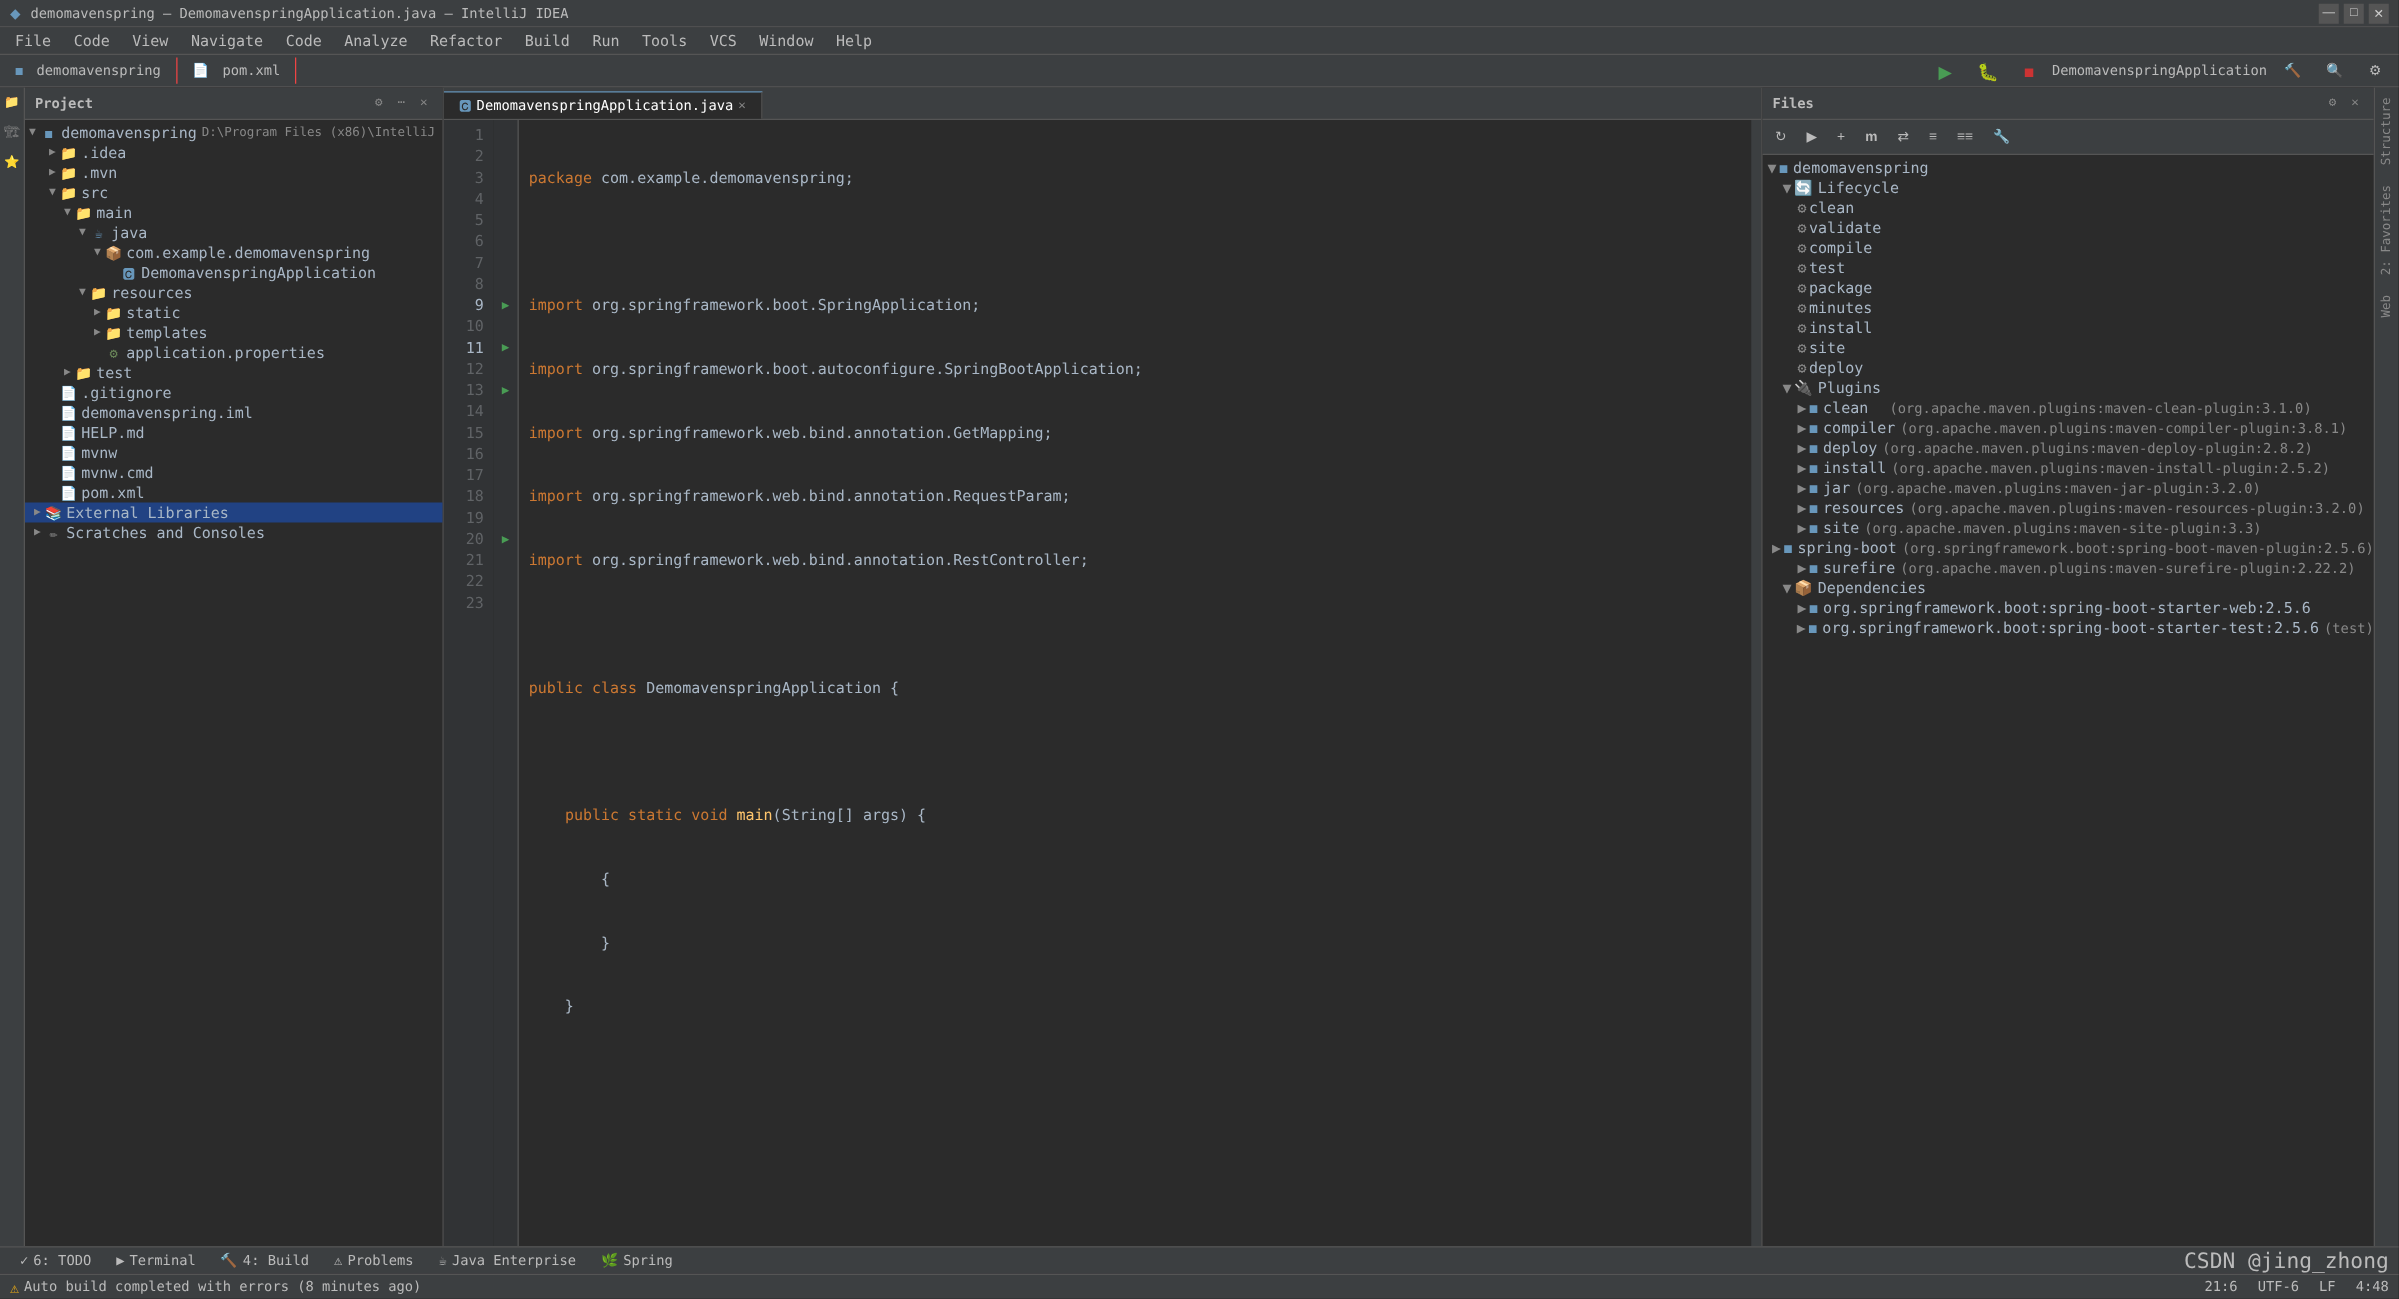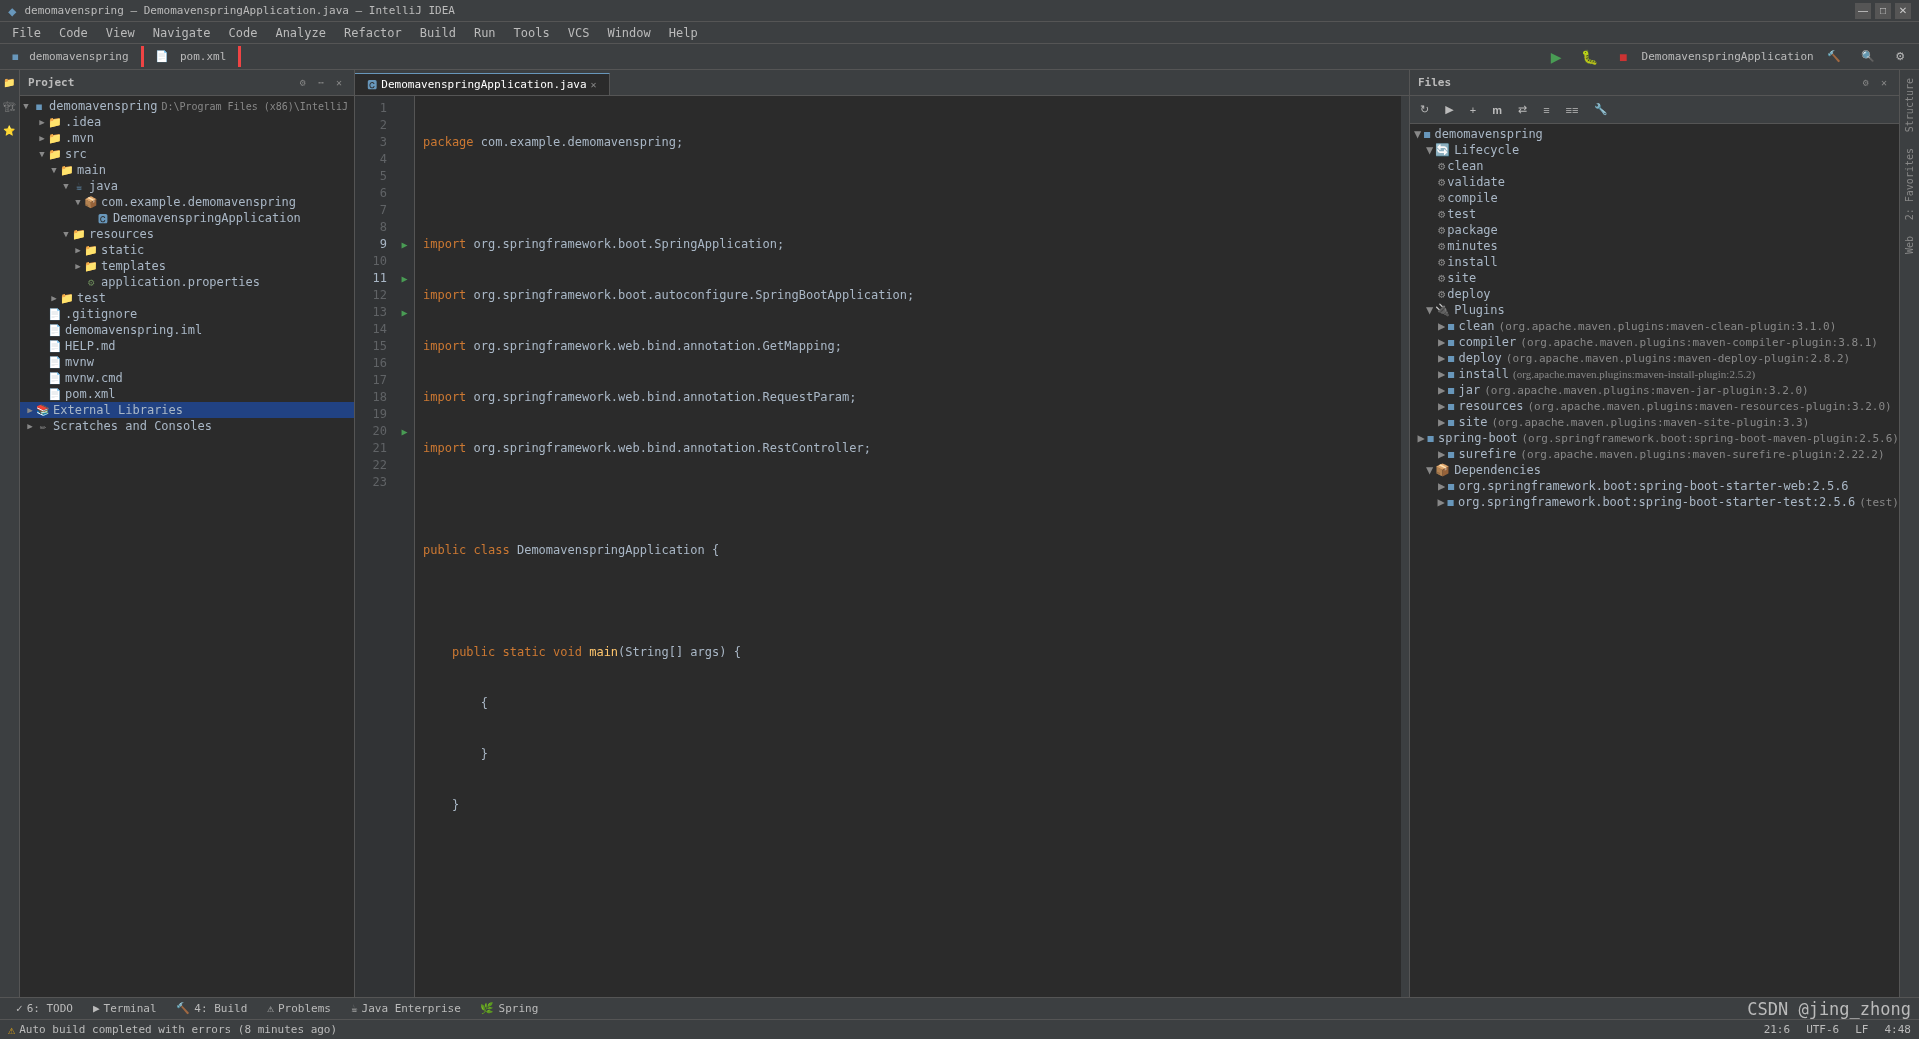--- a/index.html
+++ b/index.html
@@ -69,21 +69,21 @@
       display: flex;
       align-items: center;
       flex-shrink: 0;
       border-bottom: 1px solid #555;
     }
     .proj-tab {
       padding: 4px 12px;
       font-size: 11px;
       color: #bbb;
       cursor: pointer;
-      border-right: 3px solid #ef4444;
+      border-right: 1px solid #ef4444;
     }
 
     
     .main-area {
       display: flex;
       flex: 1;
       overflow: hidden;
     }
 
     
@@ -733,42 +733,42 @@
         <span style="color:#888; margin-right:2px;">▼</span>
         <span style="margin-right:4px;">🔌</span>
         <span class="maven-label">Plugins</span>
       </div>
 
       <div class="maven-item">
         <span style="width:28px; display:inline-block;"></span>
         <span style="color:#888; margin-right:2px;">▶</span>
         <span style="color:#6897bb; margin-right:4px;">◼</span>
         <span class="maven-label">clean</span>
-        <span class="maven-gray" style="margin-left:4px;text-align:center;">(org.apache.maven.plugins:maven-clean-plugin:3.1.0)</span>
+        <span class="maven-gray" style="margin-left:17px;text-align:center;">(org.apache.maven.plugins:maven-clean-plugin:3.1.0)</span>
       </div>
       <div class="maven-item">
         <span style="width:28px; display:inline-block;"></span>
         <span style="color:#888; margin-right:2px;">▶</span>
         <span style="color:#6897bb; margin-right:4px;">◼</span>
         <span class="maven-label">compiler</span>
         <span class="maven-gray" style="margin-left:4px;">(org.apache.maven.plugins:maven-compiler-plugin:3.8.1)</span>
       </div>
       <div class="maven-item">
         <span style="width:28px; display:inline-block;"></span>
         <span style="color:#888; margin-right:2px;">▶</span>
         <span style="color:#6897bb; margin-right:4px;">◼</span>
         <span class="maven-label">deploy</span>
         <span class="maven-gray" style="margin-left:4px;">(org.apache.maven.plugins:maven-deploy-plugin:2.8.2)</span>
       </div>
       <div class="maven-item">
         <span style="width:28px; display:inline-block;"></span>
         <span style="color:#888; margin-right:2px;">▶</span>
         <span style="color:#6897bb; margin-right:4px;">◼</span>
         <span class="maven-label">install</span>
-        <span class="maven-gray" style="margin-left:4px;font-family:Liberation Serif, serif;">(org.apache.maven.plugins:maven-install-plugin:2.5.2)</span>
+        <span class="maven-gray" style="margin-left:4px;">(org.apache.maven.plugins:maven-install-plugin:2.5.2)</span>
       </div>
       <div class="maven-item">
         <span style="width:28px; display:inline-block;"></span>
         <span style="color:#888; margin-right:2px;">▶</span>
         <span style="color:#6897bb; margin-right:4px;">◼</span>
         <span class="maven-label">jar</span>
         <span class="maven-gray" style="margin-left:4px;">(org.apache.maven.plugins:maven-jar-plugin:3.2.0)</span>
       </div>
       <div class="maven-item">
         <span style="width:28px; display:inline-block;"></span>

